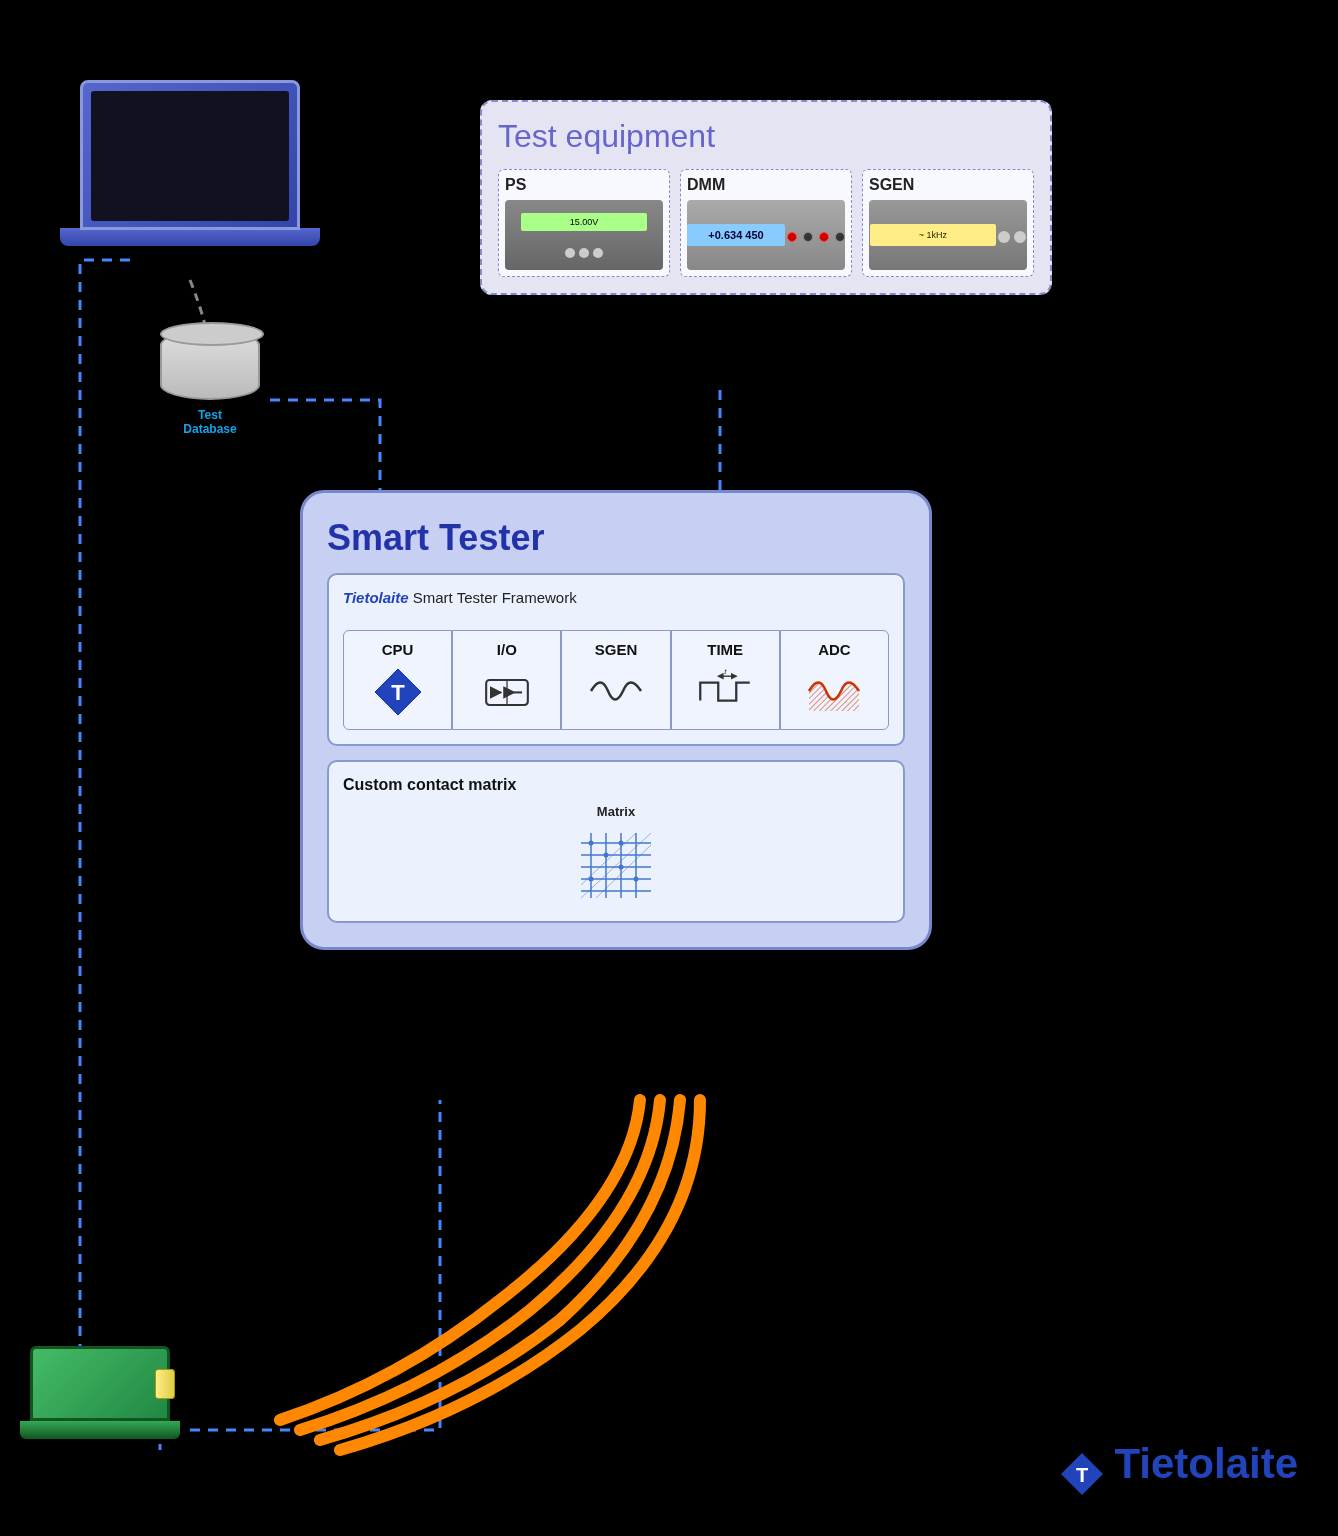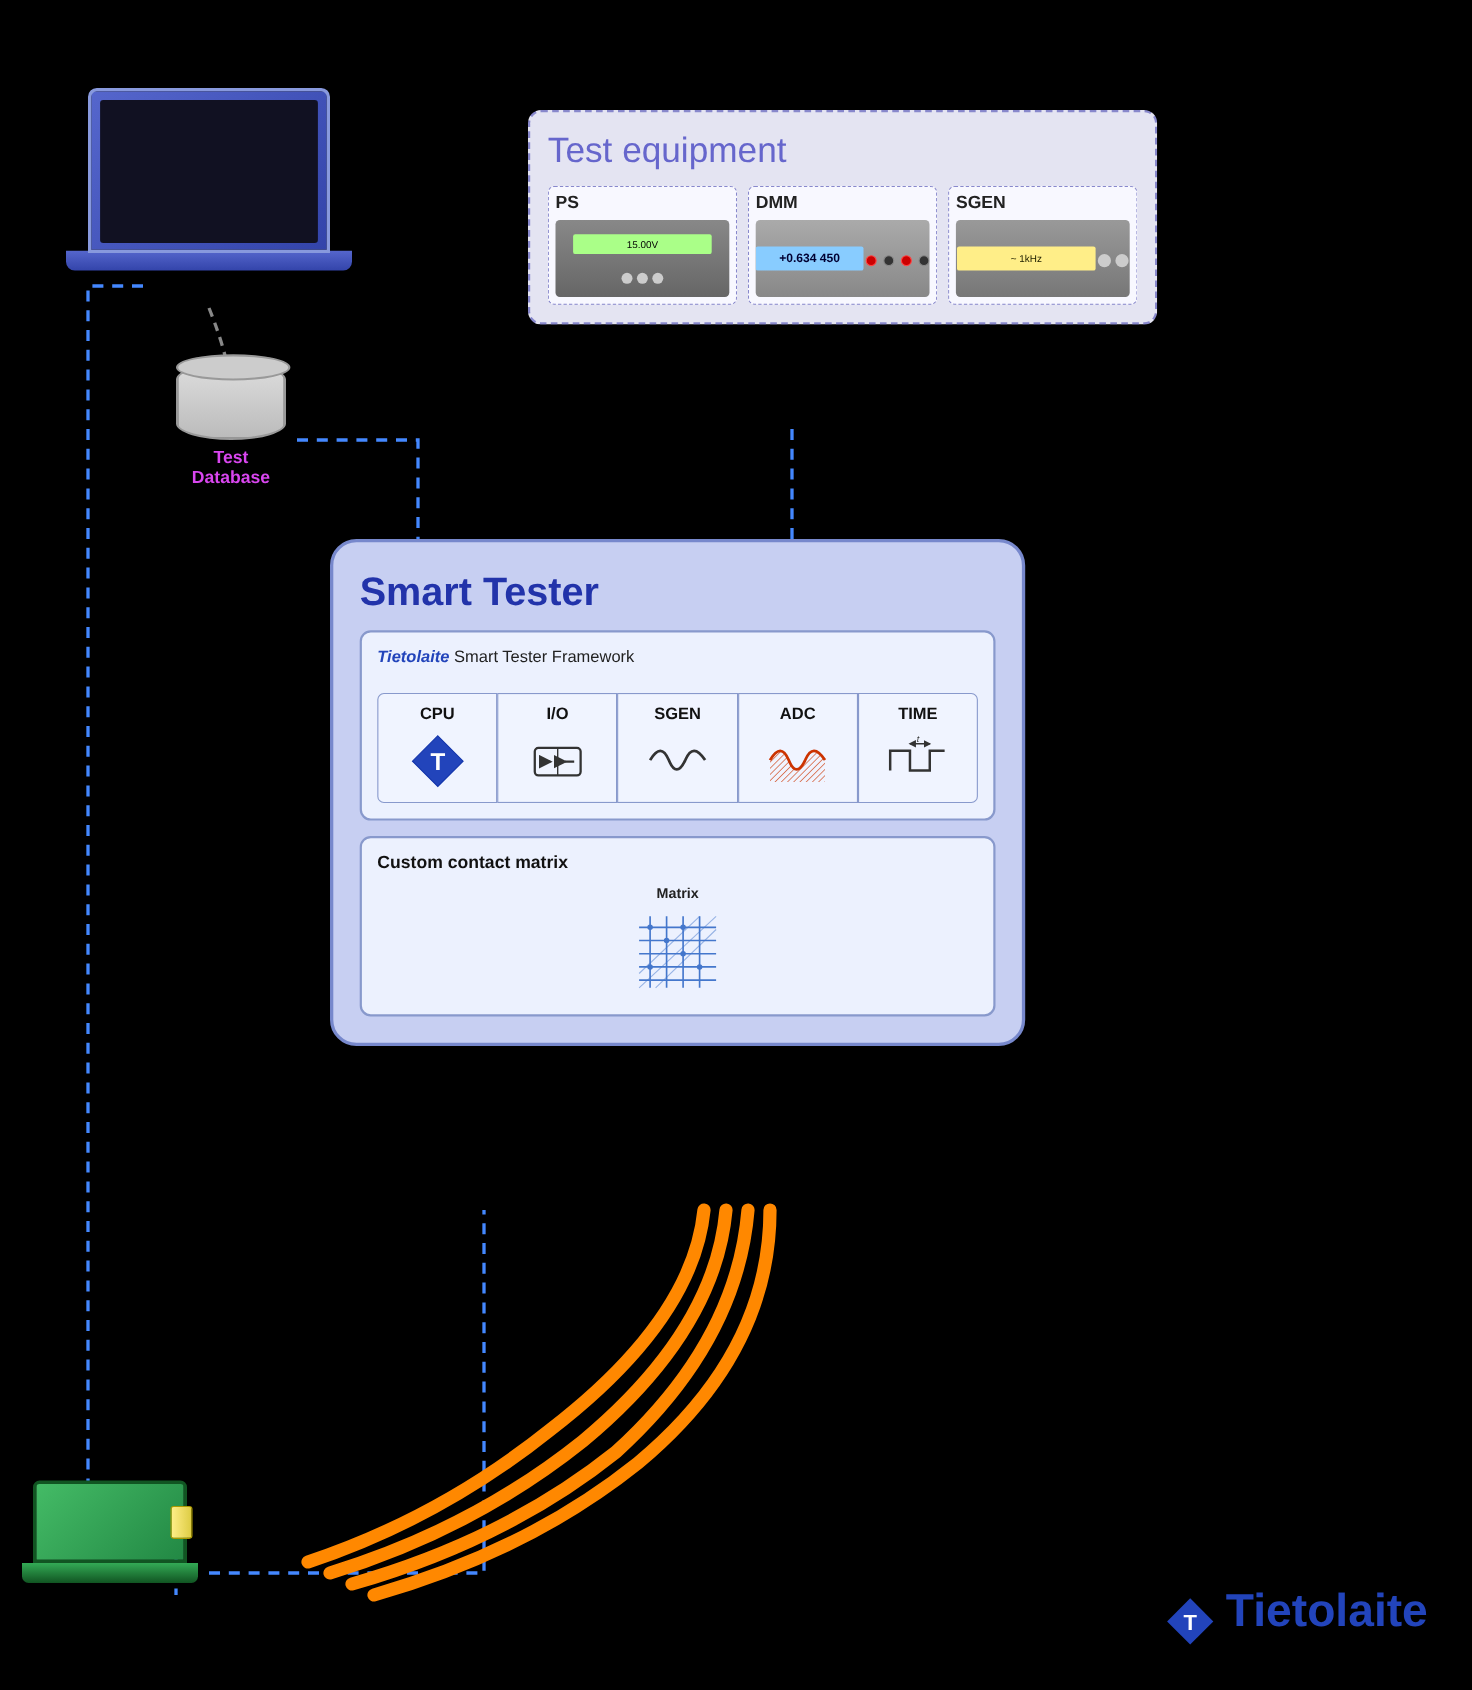--- a/index.html
+++ b/index.html
@@ -73,23 +73,23 @@
       top: -10px;
       left: -2px;
       width: 100px;
       height: 20px;
       background: #ccc;
       border: 2px solid #999;
       border-radius: 50%;
     }
     .db-label {
       margin-top: 8px;
-      font-size: 16px;
-      font-weight: bold;
-      color: #d946ef;
+      font-size: 12px;
+      font-weight: bold;
+      color: #0ea5e9;
       text-align: center;
     }
 
     
     .test-equipment {
       position: absolute;
       top: 100px;
       left: 480px;
       width: 572px;
       border: 2px dashed #8888cc;
@@ -515,20 +515,41 @@
               <polyline points="48,23 38,23" stroke="#333" stroke-width="2.5" fill="none" marker-end="url(#arr2)"></polyline>
             </svg>
           </div>
         </div>
 
         <div class="module">
           <div class="module-label">SGEN</div>
           <div class="module-icon">
             <svg class="sgen-wave-svg" viewBox="0 0 60 45" xmlns="http://www.w3.org/2000/svg">
               <path d="M 5,22 Q 15,5 22,22 Q 29,39 37,22 Q 44,5 55,22" stroke="#333" stroke-width="2.5" fill="none"></path>
+            </svg>
+          </div>
+        </div>
+
+        <div class="module">
+          <div class="module-label">TIME</div>
+          <div class="module-icon">
+            <svg class="time-wave-svg" viewBox="0 0 65 50" xmlns="http://www.w3.org/2000/svg">
+
+              <polyline points="5,35 5,15 25,15 25,35 45,35 45,15 60,15" stroke="#333" stroke-width="2.5" fill="none"></polyline>
+
+              <line x1="25" y1="8" x2="45" y2="8" stroke="#333" stroke-width="1.5" marker-end="url(#tarr)" marker-start="url(#tarrl)"></line>
+              <text x="33" y="6" text-anchor="middle" font-size="9" fill="#333" font-style="italic">t</text>
+              <defs>
+                <marker id="tarr" markerWidth="5" markerHeight="5" refX="4" refY="2.5" orient="auto">
+                  <polygon points="0 0, 5 2.5, 0 5" fill="#333"></polygon>
+                </marker>
+                <marker id="tarrl" markerWidth="5" markerHeight="5" refX="1" refY="2.5" orient="auto">
+                  <polygon points="5 0, 0 2.5, 5 5" fill="#333"></polygon>
+                </marker>
+              </defs>
             </svg>
           </div>
         </div>
 
         <div class="module">
           <div class="module-label">ADC</div>
           <div class="module-icon">
             <svg class="adc-wave-svg" viewBox="0 0 60 45" xmlns="http://www.w3.org/2000/svg">
 
               <defs>
@@ -537,41 +558,20 @@
                 </pattern>
                 <clipPath id="wave-clip">
                   <path d="M 5,22 Q 15,5 22,22 Q 29,39 37,22 Q 44,5 55,22 L 55,42 L 5,42 Z"></path>
                 </clipPath>
               </defs>
               <rect x="0" y="0" width="60" height="45" fill="url(#hatch)" clip-path="url(#wave-clip)" opacity="0.7"></rect>
               <path d="M 5,22 Q 15,5 22,22 Q 29,39 37,22 Q 44,5 55,22" stroke="#cc3300" stroke-width="2.5" fill="none"></path>
             </svg>
           </div>
         </div>
-
-        <div class="module">
-          <div class="module-label">TIME</div>
-          <div class="module-icon">
-            <svg class="time-wave-svg" viewBox="0 0 65 50" xmlns="http://www.w3.org/2000/svg">
-
-              <polyline points="5,35 5,15 25,15 25,35 45,35 45,15 60,15" stroke="#333" stroke-width="2.5" fill="none"></polyline>
-
-              <line x1="25" y1="8" x2="45" y2="8" stroke="#333" stroke-width="1.5" marker-end="url(#tarr)" marker-start="url(#tarrl)"></line>
-              <text x="33" y="6" text-anchor="middle" font-size="9" fill="#333" font-style="italic">t</text>
-              <defs>
-                <marker id="tarr" markerWidth="5" markerHeight="5" refX="4" refY="2.5" orient="auto">
-                  <polygon points="0 0, 5 2.5, 0 5" fill="#333"></polygon>
-                </marker>
-                <marker id="tarrl" markerWidth="5" markerHeight="5" refX="1" refY="2.5" orient="auto">
-                  <polygon points="5 0, 0 2.5, 5 5" fill="#333"></polygon>
-                </marker>
-              </defs>
-            </svg>
-          </div>
-        </div>
       </div>
     </div>
 
     <div class="matrix-box">
       <div class="matrix-title">Custom contact matrix</div>
       <div class="matrix-icon-wrapper">
         <div style="text-align:center;">
           <div style="font-size:13px;font-weight:bold;color:#222;margin-bottom:4px;">Matrix</div>
           
           <svg class="matrix-svg" viewBox="0 0 90 80" xmlns="http://www.w3.org/2000/svg">

